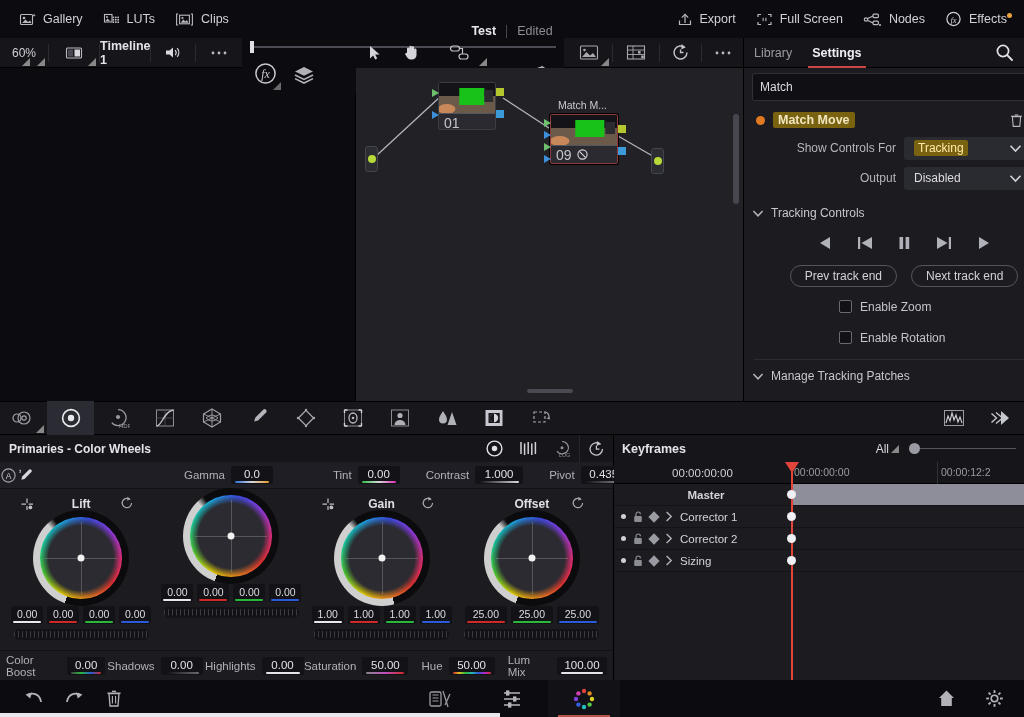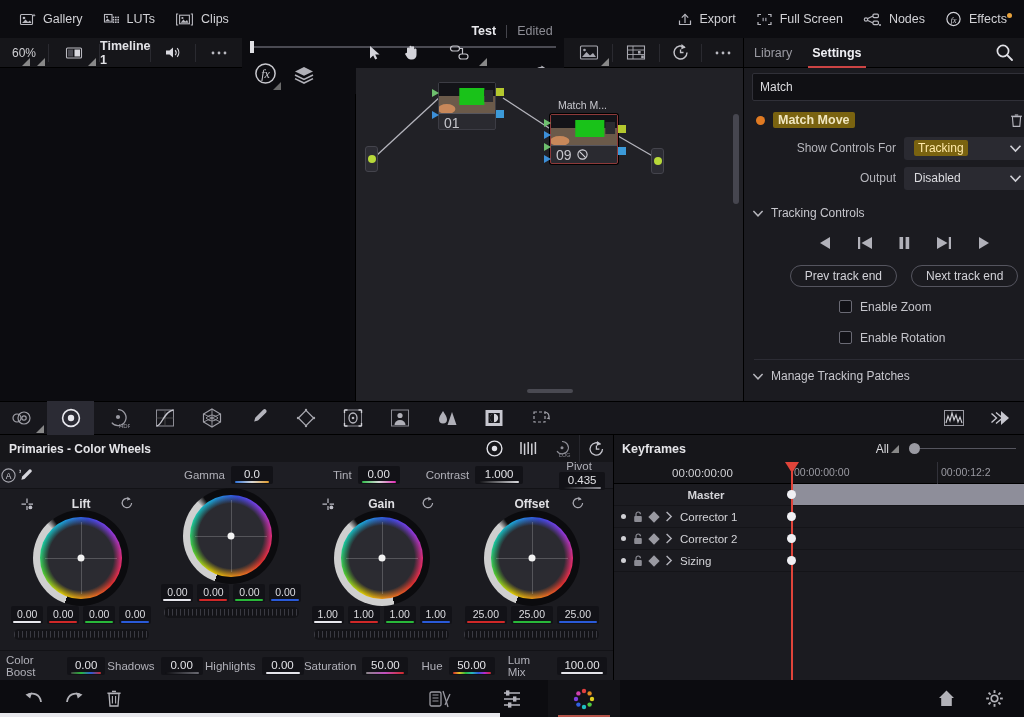--- a/index.html
+++ b/index.html
@@ -978,21 +978,21 @@
             <span class="prm-bar" style="background:linear-gradient(90deg,#2fbd4a,#d8d8d8,#e02ab4);"></span>
           </span>
         </span>
         <span class="prm-fld" style="margin-left:26px;">
           <span class="prm-lbl">Contrast</span>
           <span class="prm-num" style="width:48px;">
             <span>1.000</span>
             <span class="prm-bar" style="background:linear-gradient(90deg,#101014,#dcdce0);"></span>
           </span>
         </span>
-        <span class="prm-fld" style="margin-left:36px;flex-direction:column;">
+        <span class="prm-fld" style="margin-left:26px;">
           <span class="prm-lbl">Pivot</span>
           <span class="prm-num" style="width:46px;">
             <span>0.435</span>
             <span class="prm-bar" style="background:linear-gradient(90deg,#101014,#8a8a92);"></span>
           </span>
         </span>
         <span class="prm-fld" style="margin-left:20px; margin-right:6px;">
           <span class="prm-lbl">Mid Detail</span>
           <span class="prm-num">
             <span>0.00</span>

